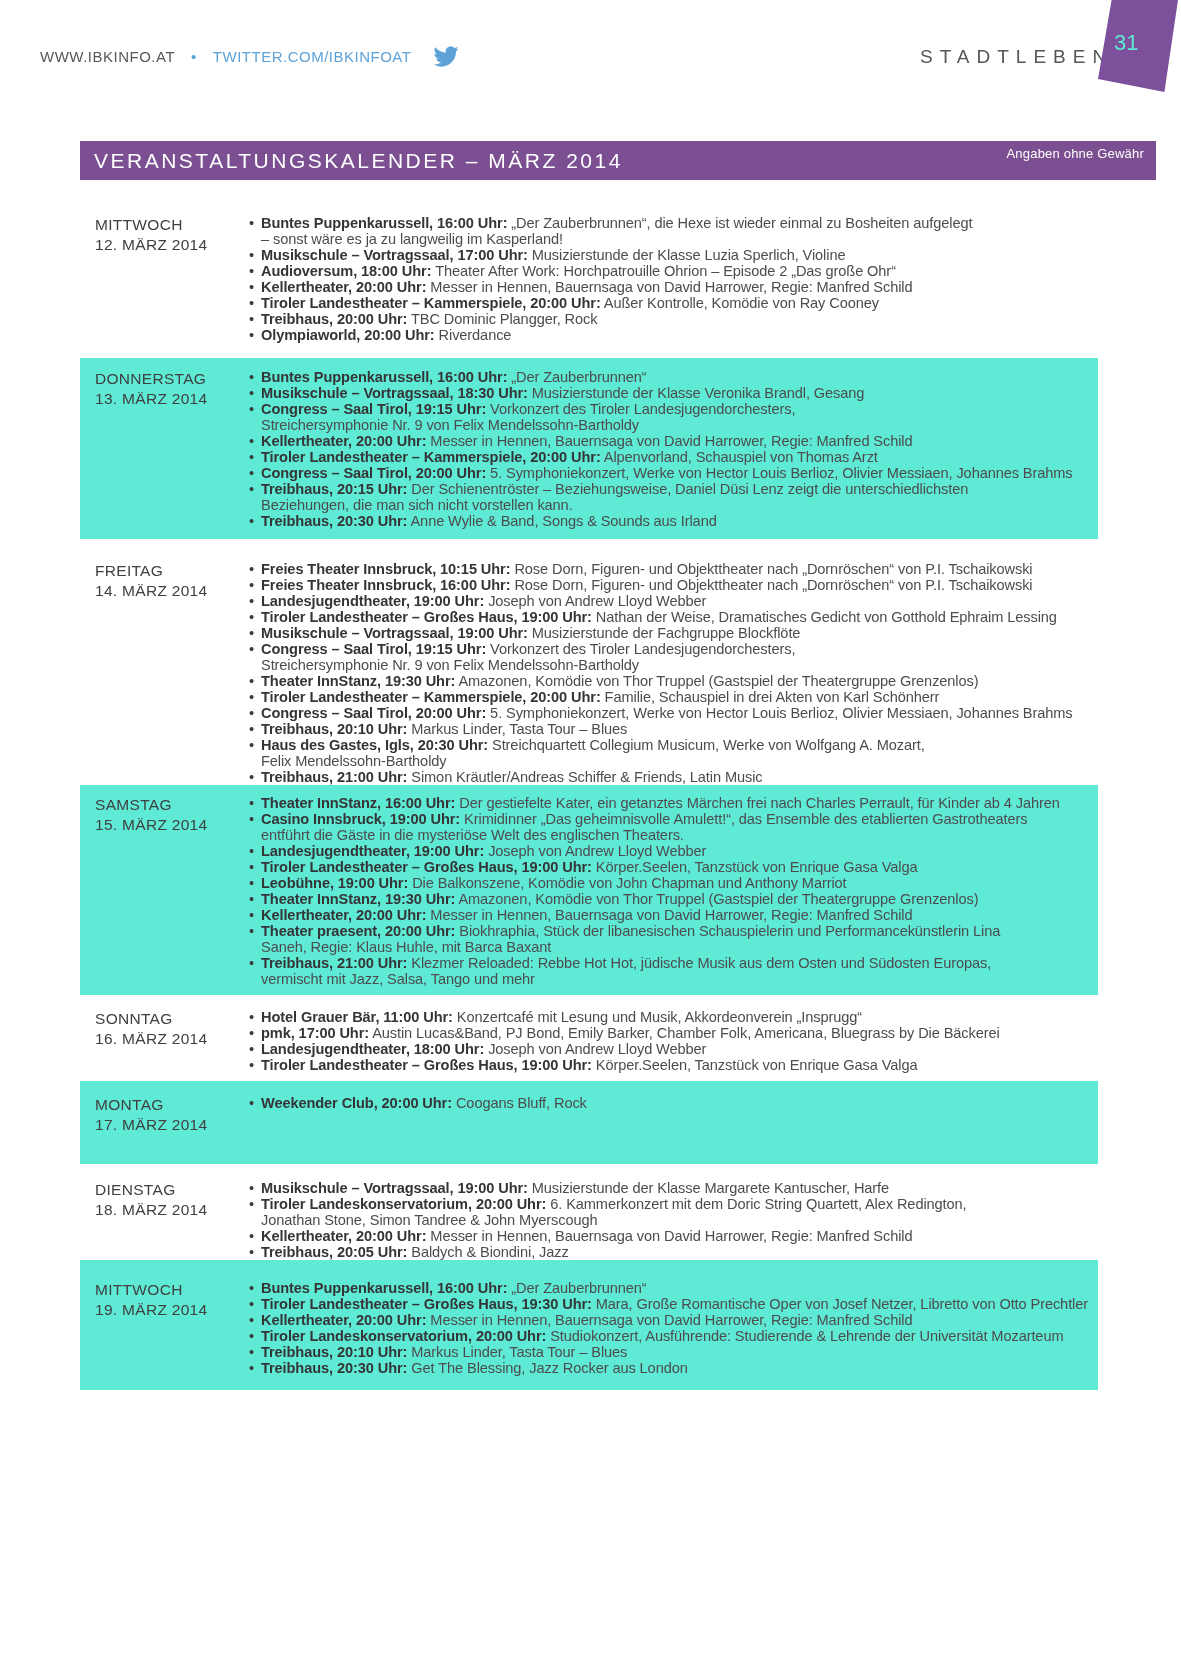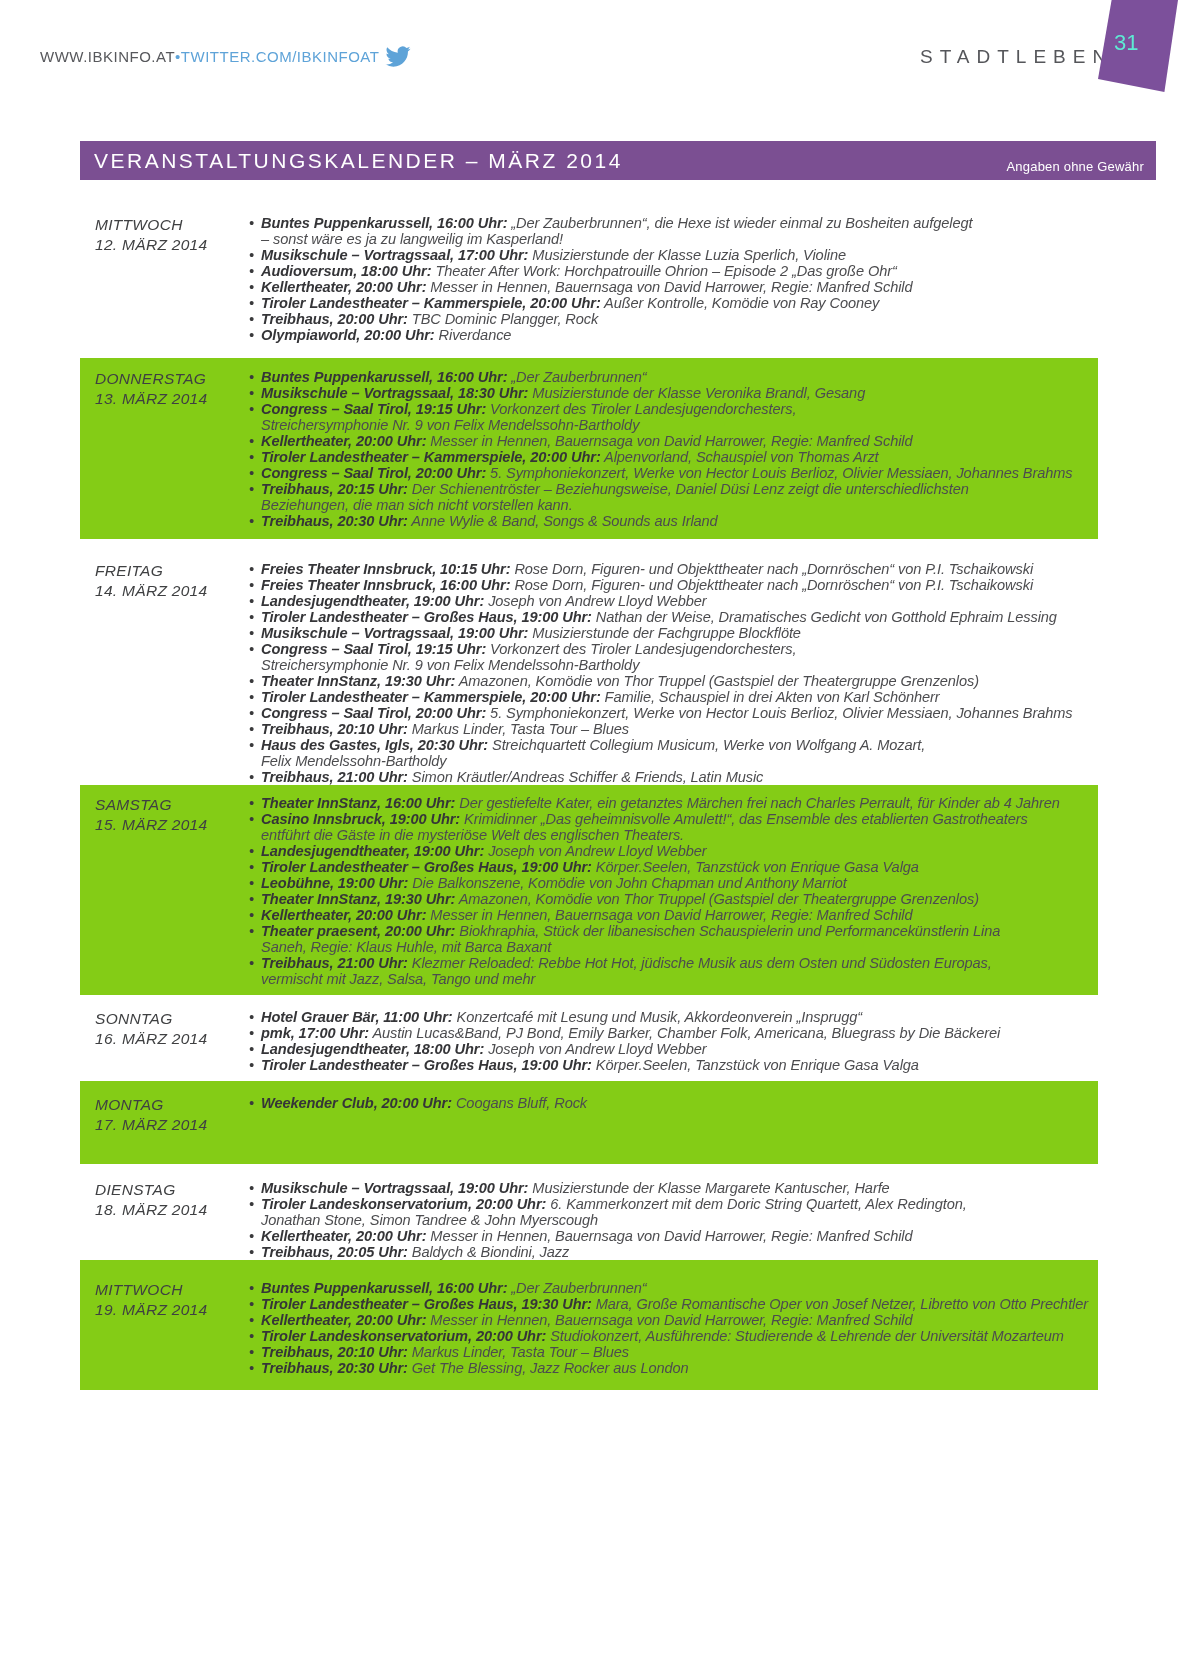--- a/index.html
+++ b/index.html
@@ -1,42 +1,42 @@
 <!DOCTYPE html>
 <html><head>
 <meta charset="utf-8">
 <style>
   html,body{margin:0;padding:0;background:#ffffff;}
   .page{position:relative;width:1181px;height:1654px;background:#ffffff;overflow:hidden;
         font-family:"Liberation Sans",sans-serif;color:#3a3a3c;}
 
   
   .site-line{position:absolute;top:44px;left:40px;font-size:15px;letter-spacing:.5px;
-             color:#57585c;display:flex;align-items:center;gap:0;white-space:nowrap;}
+             color:#57585c;display:flex;align-items:center;gap:16px;white-space:nowrap;}
   .sep-dot{color:#5ea3d8;font-size:15px;}
   .url-twitter{color:#5ea3d8;}
   .tw-icon{width:30px;height:25px;margin-left:4px;}
   .stadtleben{position:absolute;top:46px;left:920px;font-size:19px;letter-spacing:7px;
               color:#55565a;white-space:nowrap;}
   .page-tab{position:absolute;top:0;left:1098px;width:80px;height:92px;background:#7c509b;
             clip-path:polygon(17% 0,100% 0,83% 100%,0 86%);
             color:#5eead4;font-size:22px;display:flex;align-items:center;}
   .page-tab span{margin-left:16px;margin-bottom:6px;}
 
   
   .banner{position:absolute;top:141px;left:80px;width:1076px;height:39px;background:#7b4f92;
           color:#fff;display:flex;align-items:center;}
   .banner-title{font-size:21px;letter-spacing:2.5px;margin-left:14px;font-weight:400;white-space:nowrap;}
   .banner-note{margin-left:auto;margin-right:12px;font-size:13px;align-self:flex-end;
-               margin-bottom:6px;letter-spacing:.2px;}
+               margin-bottom:19px;letter-spacing:.2px;}
 
   
   main{position:absolute;top:205px;left:80px;width:1018px;}
-  section{display:flex;box-sizing:border-box;font-style:italic;}
-  section.shaded{background:#84cc16;}
+  section{display:flex;box-sizing:border-box;}
+  section.shaded{background:#5eead4;}
   .sec-1{padding:10px 0 15px;}
   .sec-2{padding:11px 0 10px;}
   .sec-3{margin-top:12px;padding:10px 0 0;}
   .sec-4{padding:10px 0 8px;}
   .sec-5{margin-top:6px;padding:8px 0 8px;}
   .sec-6{padding:14px 0 29px;}
   .sec-7{margin-top:10px;padding:6px 0 0;}
   .sec-8{padding:20px 0 14px;}
   .day-col{width:169px;flex:0 0 169px;padding-left:15px;box-sizing:border-box;
            font-size:15.5px;line-height:20px;color:#3f4042;letter-spacing:.3px;white-space:nowrap;}

